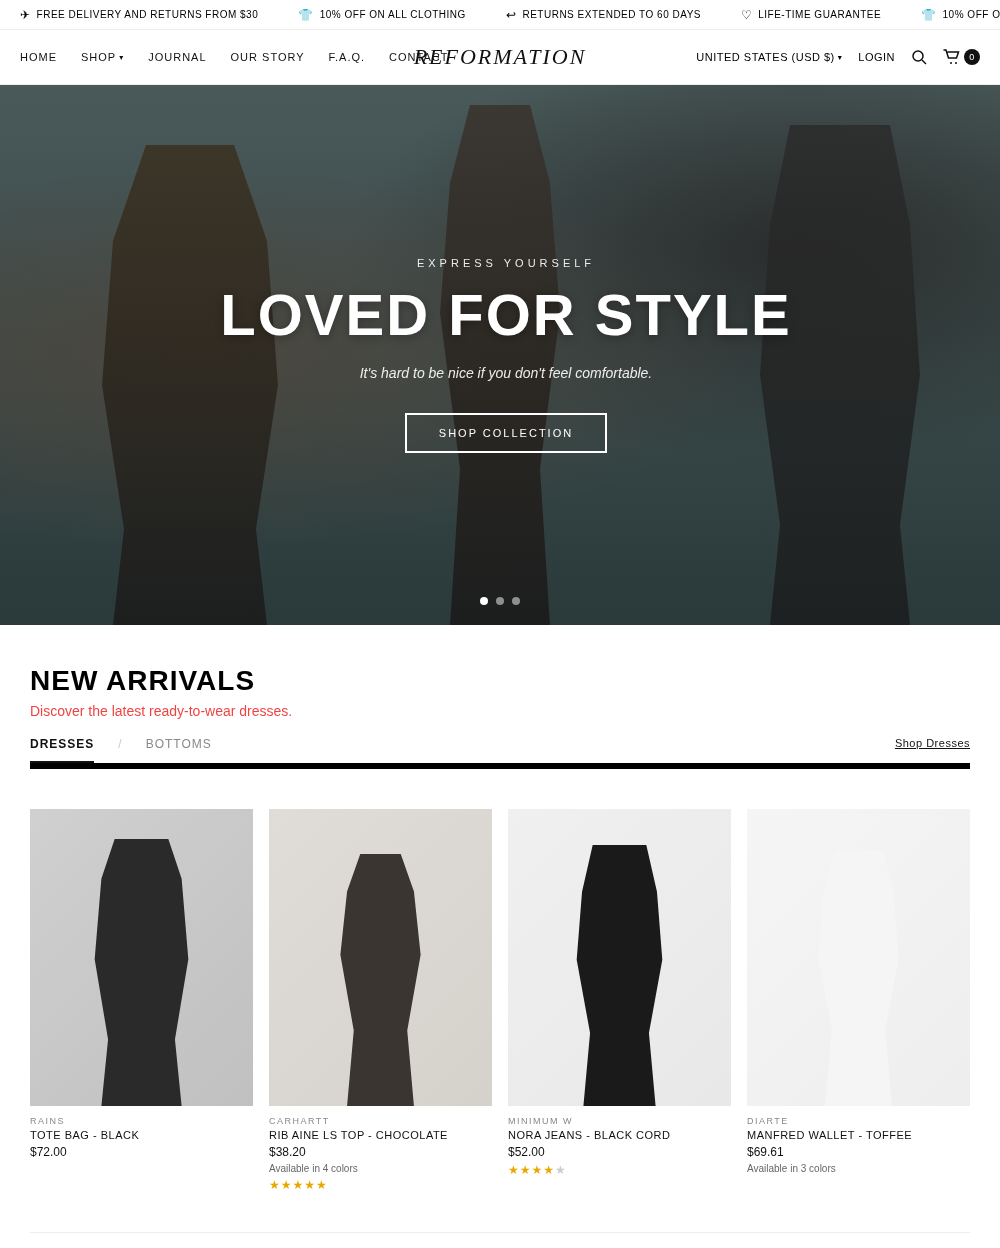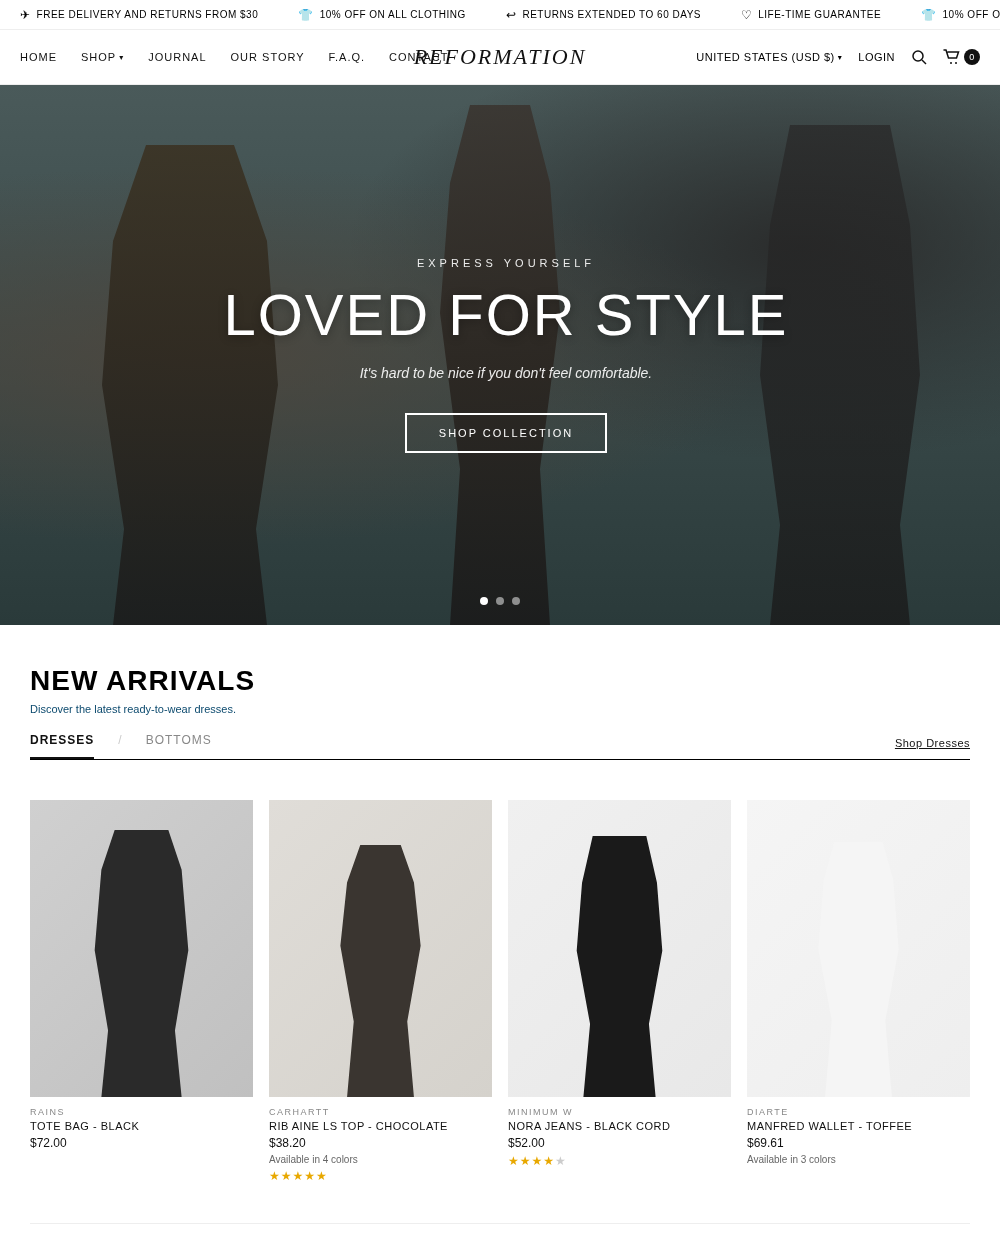--- a/index.html
+++ b/index.html
@@ -143,21 +143,21 @@
       margin-left: 12px;
     }
     .hero-eyebrow {
       font-size: 11px;
       letter-spacing: 4px;
       margin-bottom: 14px;
       opacity: 0.9;
     }
     .hero-title {
       font-size: 58px;
-      font-weight: 400;
+      font-weight: 700;
       letter-spacing: 2px;
       line-height: 1.1;
       margin-bottom: 18px;
       text-shadow: 0 2px 10px rgba(0,0,0,0.3);
     }
     .hero-subtitle {
       font-size: 14px;
       font-style: italic;
       margin-bottom: 32px;
       opacity: 0.9;
@@ -196,29 +196,29 @@
       padding: 40px 30px 0;
       border-radius: 20px;
     }
     .section-title {
       font-size: 28px;
       font-weight: 700;
       letter-spacing: 1px;
       margin-bottom: 6px;
     }
     .section-subtitle {
-      font-size: 11px;
-      color: #0c4a6e;
+      font-size: 14px;
+      color: #ef4444;
       margin-bottom: 18px;
     }
     .tabs-row {
       display: flex;
-      align-items: flex-end;
+      align-items: flex-start;
       justify-content: space-between;
-      border-bottom: 1px solid #000000;
+      border-bottom: 6px solid #000000;
       margin-bottom: 24px;
     }
     .tabs-left {
       display: flex;
       gap: 24px;
     }
     .tab {
       font-size: 12px;
       letter-spacing: 1px;
       text-transform: uppercase;

